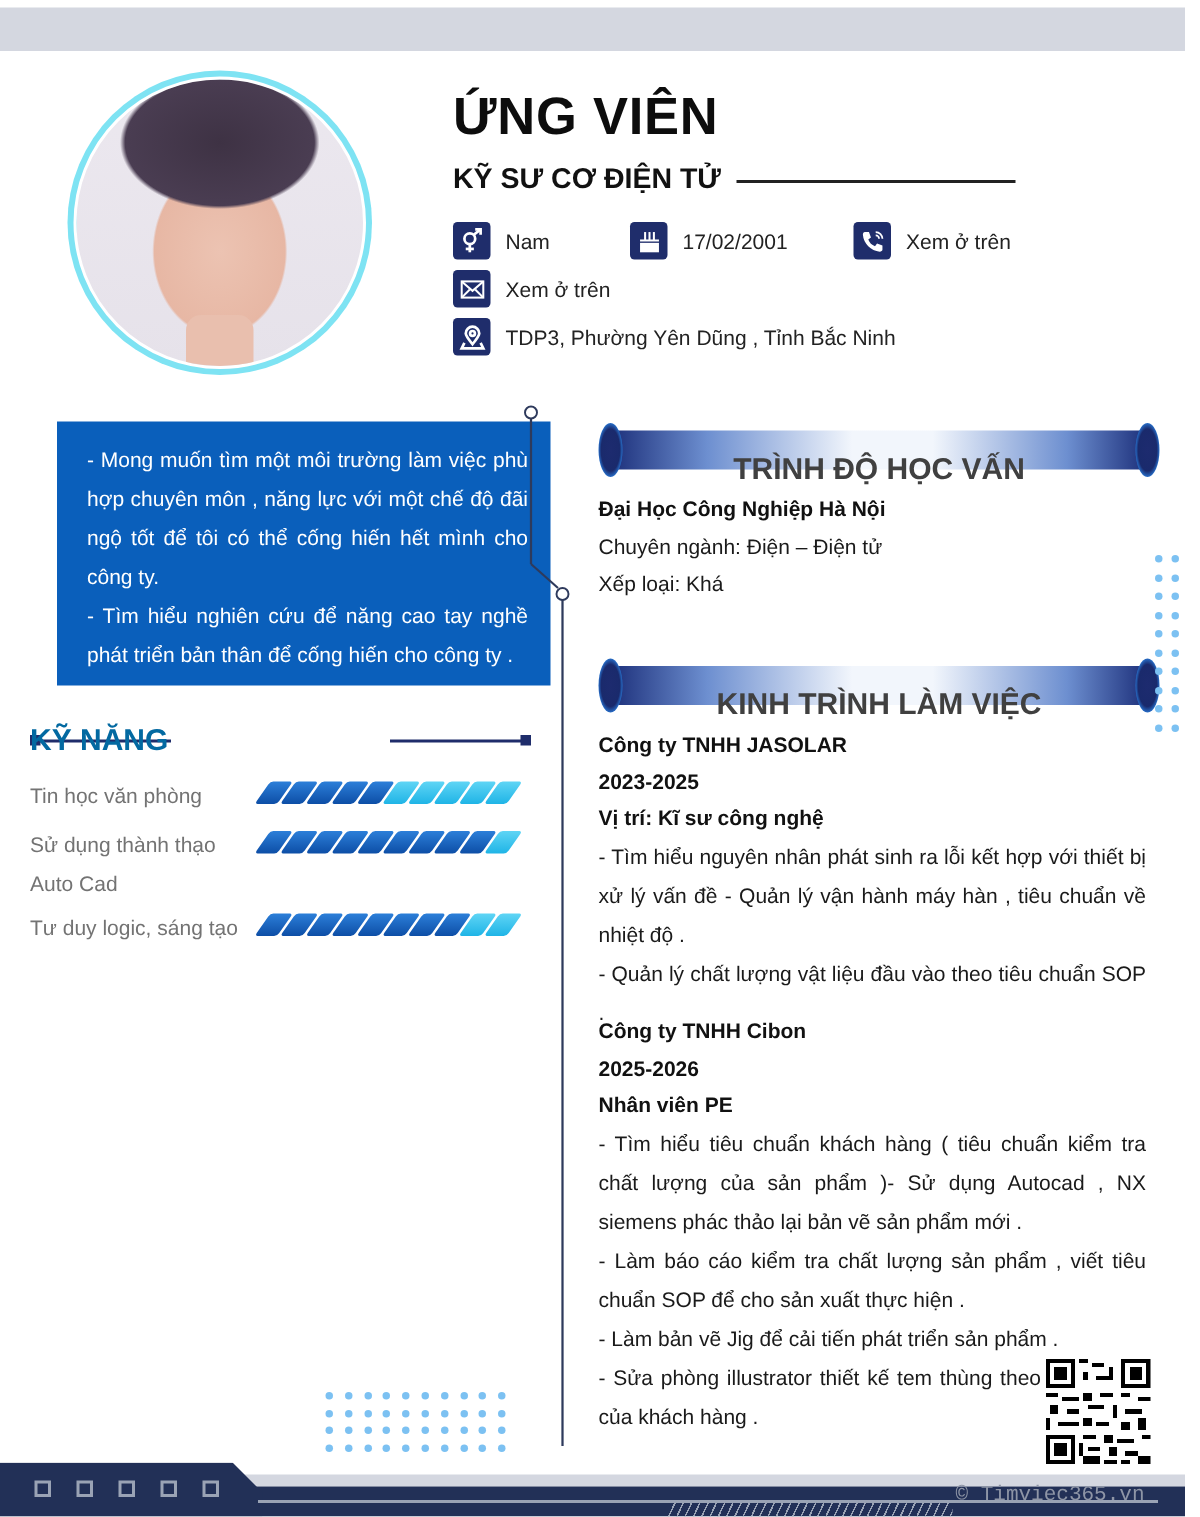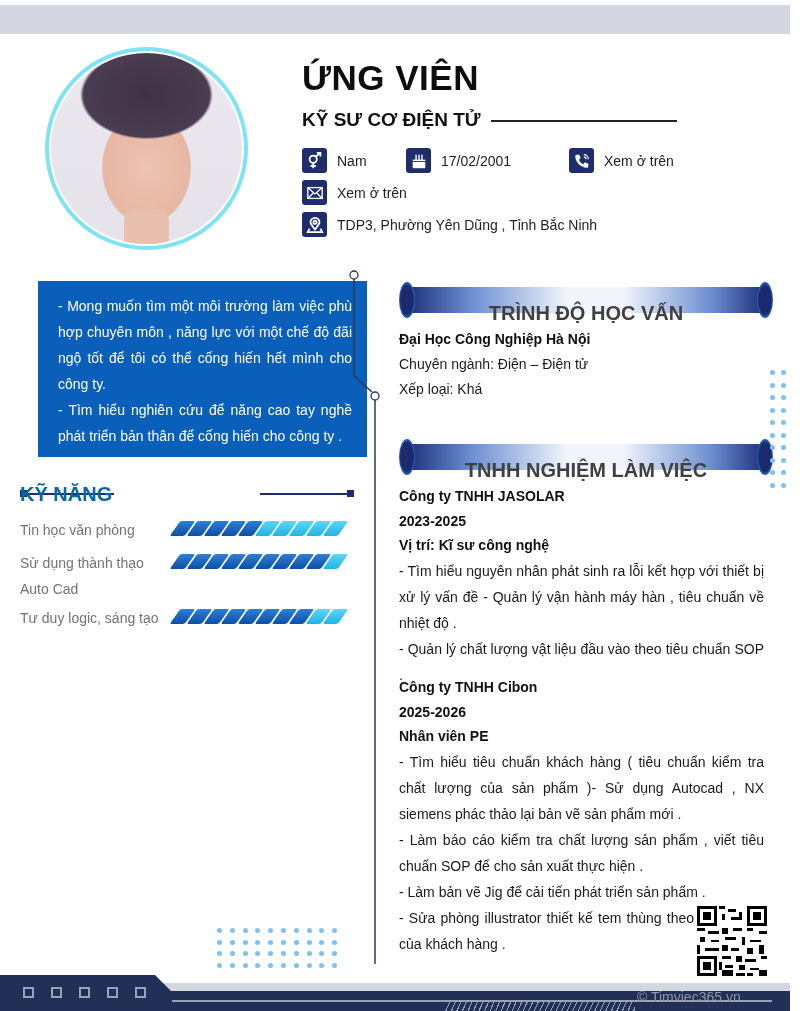--- a/index.html
+++ b/index.html
@@ -75,21 +75,21 @@
 
   
   .footer { position: absolute; left: 0; top: 975px; width: 800px; height: 36px; }
   .foot-grey { position: absolute; left: 160px; top: 8px; width: 630px; height: 8px; background: #d4d7e0; }
   .foot-dark { position: absolute; left: 0; top: 16px; width: 790px; height: 20px; background: #223057; }
   .foot-tab { position: absolute; left: 0; top: 0; width: 175px; height: 36px; background: #223057; clip-path: polygon(0 0, 155px 0, 175px 20px, 175px 36px, 0 36px); }
   .foot-sq { position: absolute; top: 12px; width: 11px; height: 11px; border: 2px solid #9aa3b5; }
   .foot-line { position: absolute; left: 172px; top: 25px; width: 600px; height: 1.5px; background: #9aa3b5; }
   .foot-hatch { position: absolute; left: 445px; top: 27px; width: 190px; height: 9px;
                 background: repeating-linear-gradient(115deg, transparent 0 4px, #9aa3b5 4px 5px); }
-  .watermark { position: absolute; left: 637px; top: 14px; font-family: Liberation Sans, sans-serif; font-size: 14px; color: #8e95a6; }
+  .watermark { position: absolute; left: 637px; top: 14px; font-family: Liberation Mono, monospace; font-size: 14px; color: #8e95a6; }
 </style>
 </head>
 <body>
 
 <div class="top-band"></div>
 
 <div class="avatar">
   <div class="avatar-inner">
       <div class="neck"></div>
     </div>
@@ -104,21 +104,21 @@
     <svg viewBox="0 0 20 20" fill="none" stroke="#fff" stroke-width="2">
         <circle cx="8" cy="8" r="4"></circle>
         <line x1="8" y1="12" x2="8" y2="18"></line>
         <line x1="5" y1="15.5" x2="11" y2="15.5"></line>
         <line x1="11" y1="5" x2="16" y2="1"></line>
         <polyline points="12,1 16,1 16,5"></polyline>
       </svg>
   </span>
   <span>Nam</span>
 </div>
-<div class="info-row" style="left:406px; top:148px;">
+<div class="info-row" style="left:420px; top:148px;">
   <span class="info-icon">
     <svg viewBox="0 0 20 20" fill="#fff">
         <rect x="3" y="11" width="14" height="7"></rect>
         <rect x="6" y="3" width="1.5" height="6"></rect>
         <rect x="9.25" y="3" width="1.5" height="6"></rect>
         <rect x="12.5" y="3" width="1.5" height="6"></rect>
         <rect x="3" y="8.5" width="14" height="1.5"></rect>
       </svg>
   </span>
   <span>17/02/2001</span>
@@ -232,21 +232,21 @@
 <div class="edu">
   <div class="b">Đại Học Công Nghiệp Hà Nội</div>
   <div>Chuyên ngành: Điện – Điện tử</div>
   <div>Xếp loại: Khá</div>
 </div>
 
 <div class="sec-header" style="top:439px;">
   <div class="sec-bg"></div>
     <div class="sec-cap l"></div>
     <div class="sec-cap r"></div>
-  <div class="sec-title">TNHH NGHIỆM LÀM VIỆC</div>
+  <div class="sec-title">KINH TRÌNH LÀM VIỆC</div>
 </div>
 
 <div class="work" style="top:484px;">
   <div class="b">Công ty TNHH JASOLAR</div>
   <div class="b">2023-2025</div>
   <div class="b">Vị trí: Kĩ sư công nghệ</div>
   <div>- Tìm hiểu nguyên nhân phát sinh ra lỗi kết hợp với thiết bị xử lý vấn đề - Quản lý vận hành máy hàn , tiêu chuẩn về nhiệt độ .</div>
   <div>- Quản lý chất lượng vật liệu đầu vào theo tiêu chuẩn SOP .</div>
 </div>
 

